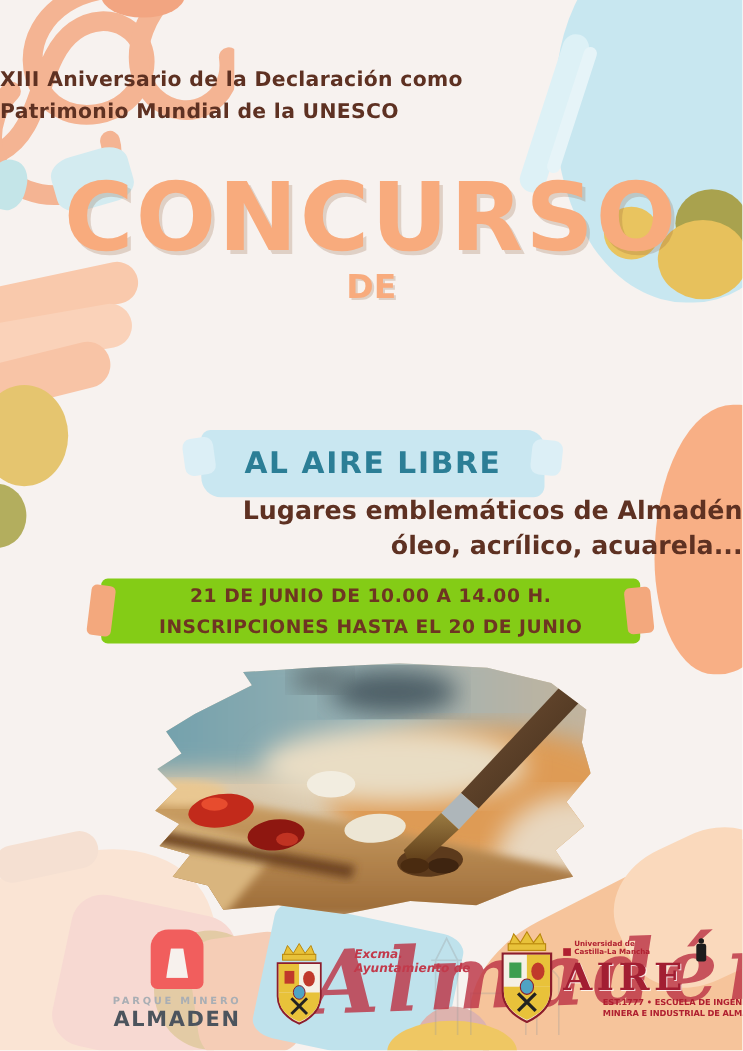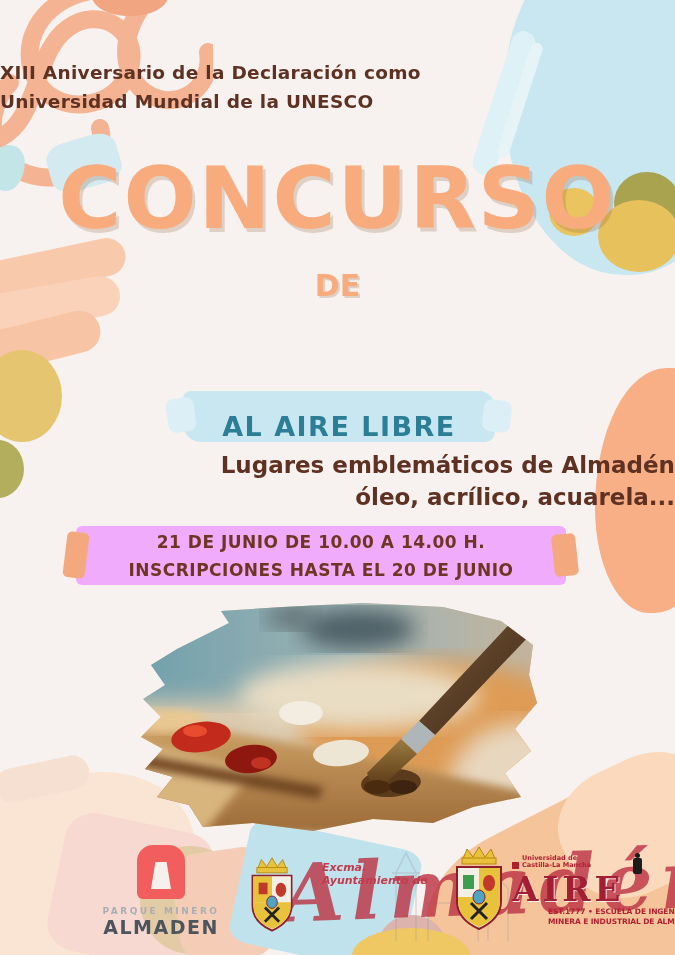--- a/index.html
+++ b/index.html
@@ -12,29 +12,29 @@
   .dec{pointer-events:none;z-index:0;}
 
   
   .subtitle{left:0;right:0;text-align:left;color:#5E3122;font-weight:bold;
     font-size:18.5px;letter-spacing:.3px;z-index:2;}
   .big-title{left:0;right:0;text-align:center;color:#F8AB7D;font-weight:800;
     font-size:86px;line-height:100px;letter-spacing:2px;z-index:2;
     text-shadow:3px 4px 0 rgba(140,85,50,.22);font-family:"DejaVu Sans",sans-serif;}
   .mid-de{left:0;right:0;text-align:center;color:#F8AB7D;font-weight:800;
     font-size:30px;z-index:2;text-shadow:2px 2px 0 rgba(140,85,50,.22);}
-  .highlight-box{left:183px;top:391px;width:312px;height:51px;background:#C9E7F1;
-    border-radius:8px 16px 10px 18px;display:flex;align-items:flex-end;justify-content:center;z-index:2;}
+  .highlight-box{left:183px;top:391px;width:312px;height:61px;background:#C9E7F1;
+    border-radius:8px 16px 10px 18px;display:flex;align-items:center;justify-content:center;z-index:2;}
   .highlight-box::before{content:"";position:absolute;left:-16px;top:7px;width:28px;height:34px;
     background:#DCEFF6;border-radius:8px;transform:rotate(-8deg);}
   .highlight-box::after{content:"";position:absolute;right:-16px;top:9px;width:28px;height:32px;
     background:#DCEFF6;border-radius:8px;transform:rotate(6deg);}
   .highlight-text{color:#2B7E96;font-size:27px;font-weight:bold;letter-spacing:1.5px;position:relative;z-index:1;}
   .details-line{left:0;right:0;text-align:right;color:#5E3122;font-weight:bold;font-size:23px;z-index:2;}
-  .banner{left:76px;top:526px;width:490px;height:59px;background:#f0abfc;border-radius:6px;
+  .banner{left:92px;top:526px;width:490px;height:59px;background:#84cc16;border-radius:6px;
     display:flex;flex-direction:column;align-items:center;justify-content:center;gap:2px;z-index:2;}
   .banner::before{content:"";position:absolute;left:-11px;top:6px;width:22px;height:46px;
     background:#F3A87D;border-radius:5px;transform:rotate(7deg);}
   .banner::after{content:"";position:absolute;right:-11px;top:8px;width:24px;height:42px;
     background:#F3A87D;border-radius:5px;transform:rotate(-6deg);}
   .banner-line{color:#6E3522;font-weight:bold;font-size:17px;letter-spacing:.5px;line-height:26px;}
 
   
   .photo{left:133px;top:601px;width:416px;height:232px;z-index:1;}
 
@@ -112,24 +112,24 @@
   <svg class="abs" style="left:368px;top:843px;opacity:.3;z-index:1;" width="190" height="100" viewBox="0 0 190 100">
     <g fill="none" stroke="#9A9A9A" stroke-width="1.5">
       <path d="M28,98 V30 L38,10 L48,30 V98"></path>
       <path d="M24,30 H52"></path>
       <path d="M60,98 V60 H110 V98"></path>
       <path d="M120,98 V46 Q130,30 140,46 V98"></path>
     </g>
   </svg>
 
   <div class="abs subtitle" style="top:62px;">XIII Aniversario de la Declaración como</div>
-  <div class="abs subtitle" style="top:91px;">Universidad Mundial de la UNESCO</div>
+  <div class="abs subtitle" style="top:91px;">Patrimonio Mundial de la UNESCO</div>
 
   <div class="abs big-title" style="top:148px;">CONCURSO</div>
-  <div class="abs mid-de" style="top:268px;">DE</div>
+  <div class="abs mid-de" style="top:244px;">DE</div>
 
   <div class="abs highlight-box">
     <span class="highlight-text">AL AIRE LIBRE</span>
   </div>
 
   <div class="abs details-line" style="top:452px;">Lugares emblemáticos de Almadén</div>
   <div class="abs details-line" style="top:484px;">óleo, acrílico, acuarela...</div>
 
   <div class="abs banner">
     <div class="banner-line">21 DE JUNIO DE 10.00 A 14.00 H.</div>

